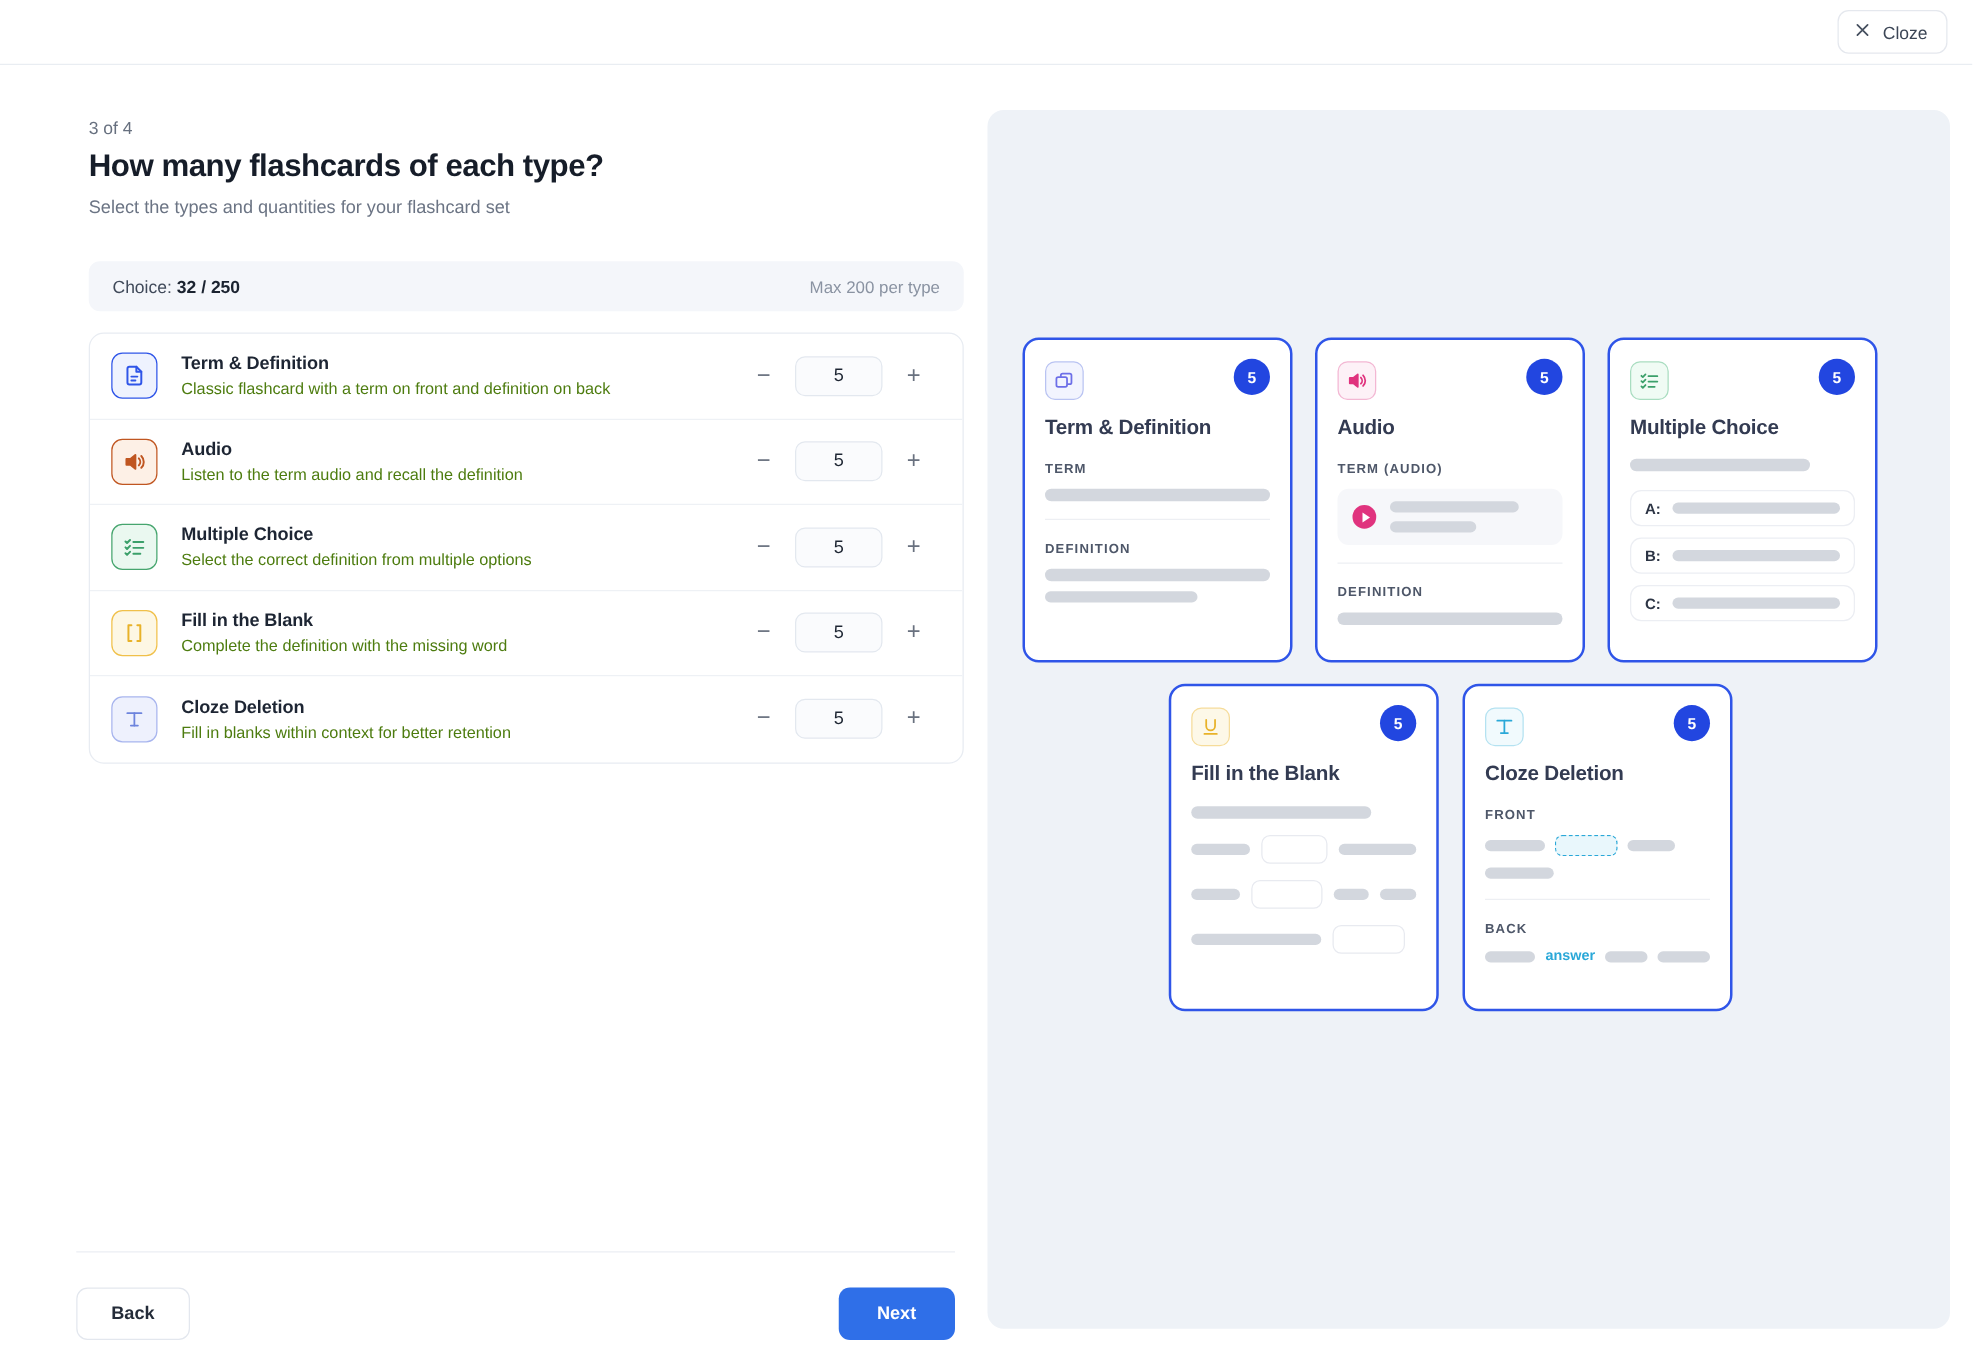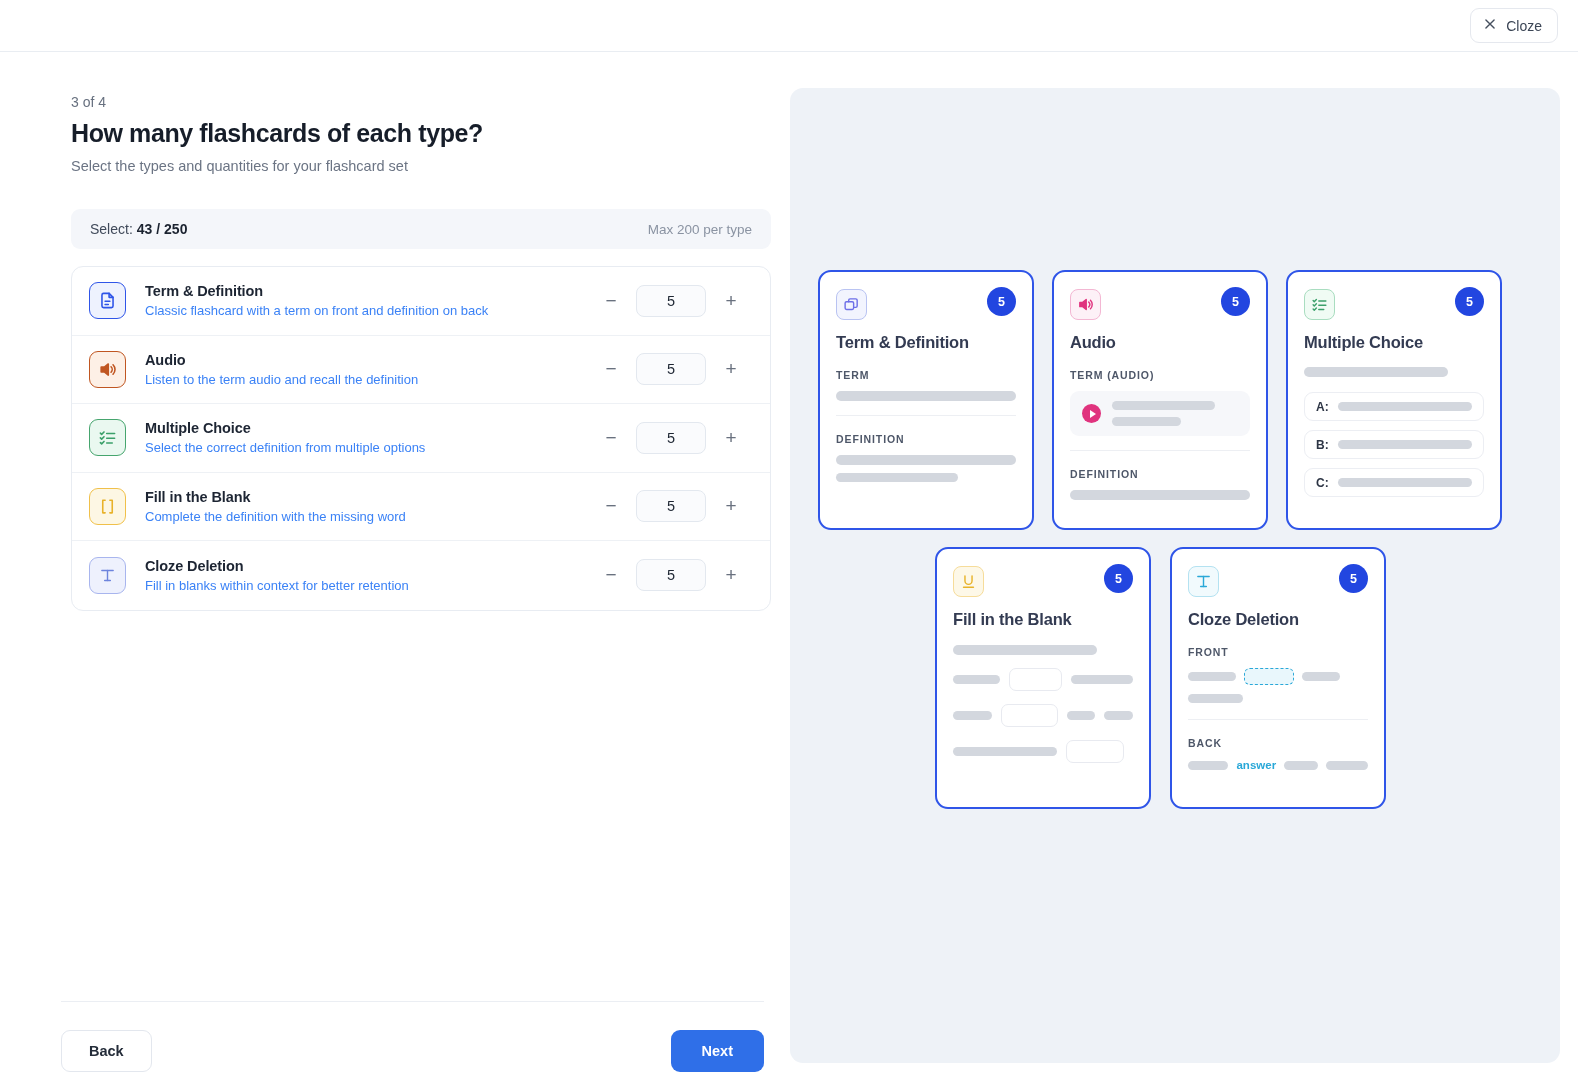--- a/index.html
+++ b/index.html
@@ -87,21 +87,21 @@
     flex: 0 0 auto;
   }
   .ti-blue   { border-color: #2f55e8; background: #eef2fe; }
   .ti-orange { border-color: #c05621; background: #fdf0e6; }
   .ti-green  { border-color: #46a56e; background: #eaf8f0; }
   .ti-yellow { border-color: #f0c04a; background: #fdf7e4; }
   .ti-indigo { border-color: #a8b5ee; background: #eef1fd; }
 
   .type-text { margin-left: 19px; flex: 1 1 auto; min-width: 0; }
   .type-name { font-size: 14.5px; font-weight: 700; color: #1d2533; letter-spacing: -0.1px; }
-  .type-desc { font-size: 13px; color: #3b82f6; margin-top: 4px; }
+  .type-desc { font-size: 13px; color: #4d7c0f; margin-top: 4px; }
 
   .stepper { display: flex; align-items: center; gap: 0; flex: 0 0 auto; }
   .step-btn {
     width: 34px; height: 30px;
     display: flex; align-items: center; justify-content: center;
     background: transparent; border: none; cursor: pointer;
     font-size: 19px; color: #6b7embed;
   }
   .step-btn { color: #69717f; }
   .step-val {
@@ -238,21 +238,21 @@
 <div class="body-wrap">
 
   <div class="left-pane">
 
     <div class="step-label">3 of 4</div>
     <div class="page-title">How many flashcards of each type?</div>
     <div class="page-sub">Select the types and quantities for your flashcard set</div>
 
     <div class="total-bar">
       <div class="total-left">
-        <span>Select:</span><span class="total-count">43 / 250</span>
+        <span>Choice:</span><span class="total-count">32 / 250</span>
       </div>
       <div class="total-max">Max 200 per type</div>
     </div>
 
     <div class="type-list">
 
       <div class="type-row">
         <div class="type-icon ti-blue">
           <svg width="19" height="19" viewBox="0 0 24 24" fill="none" stroke="#2f55e8" stroke-width="2" stroke-linecap="round" stroke-linejoin="round">
             <path d="M14 3H7a2 2 0 0 0-2 2v14a2 2 0 0 0 2 2h10a2 2 0 0 0 2-2V8z"></path>

